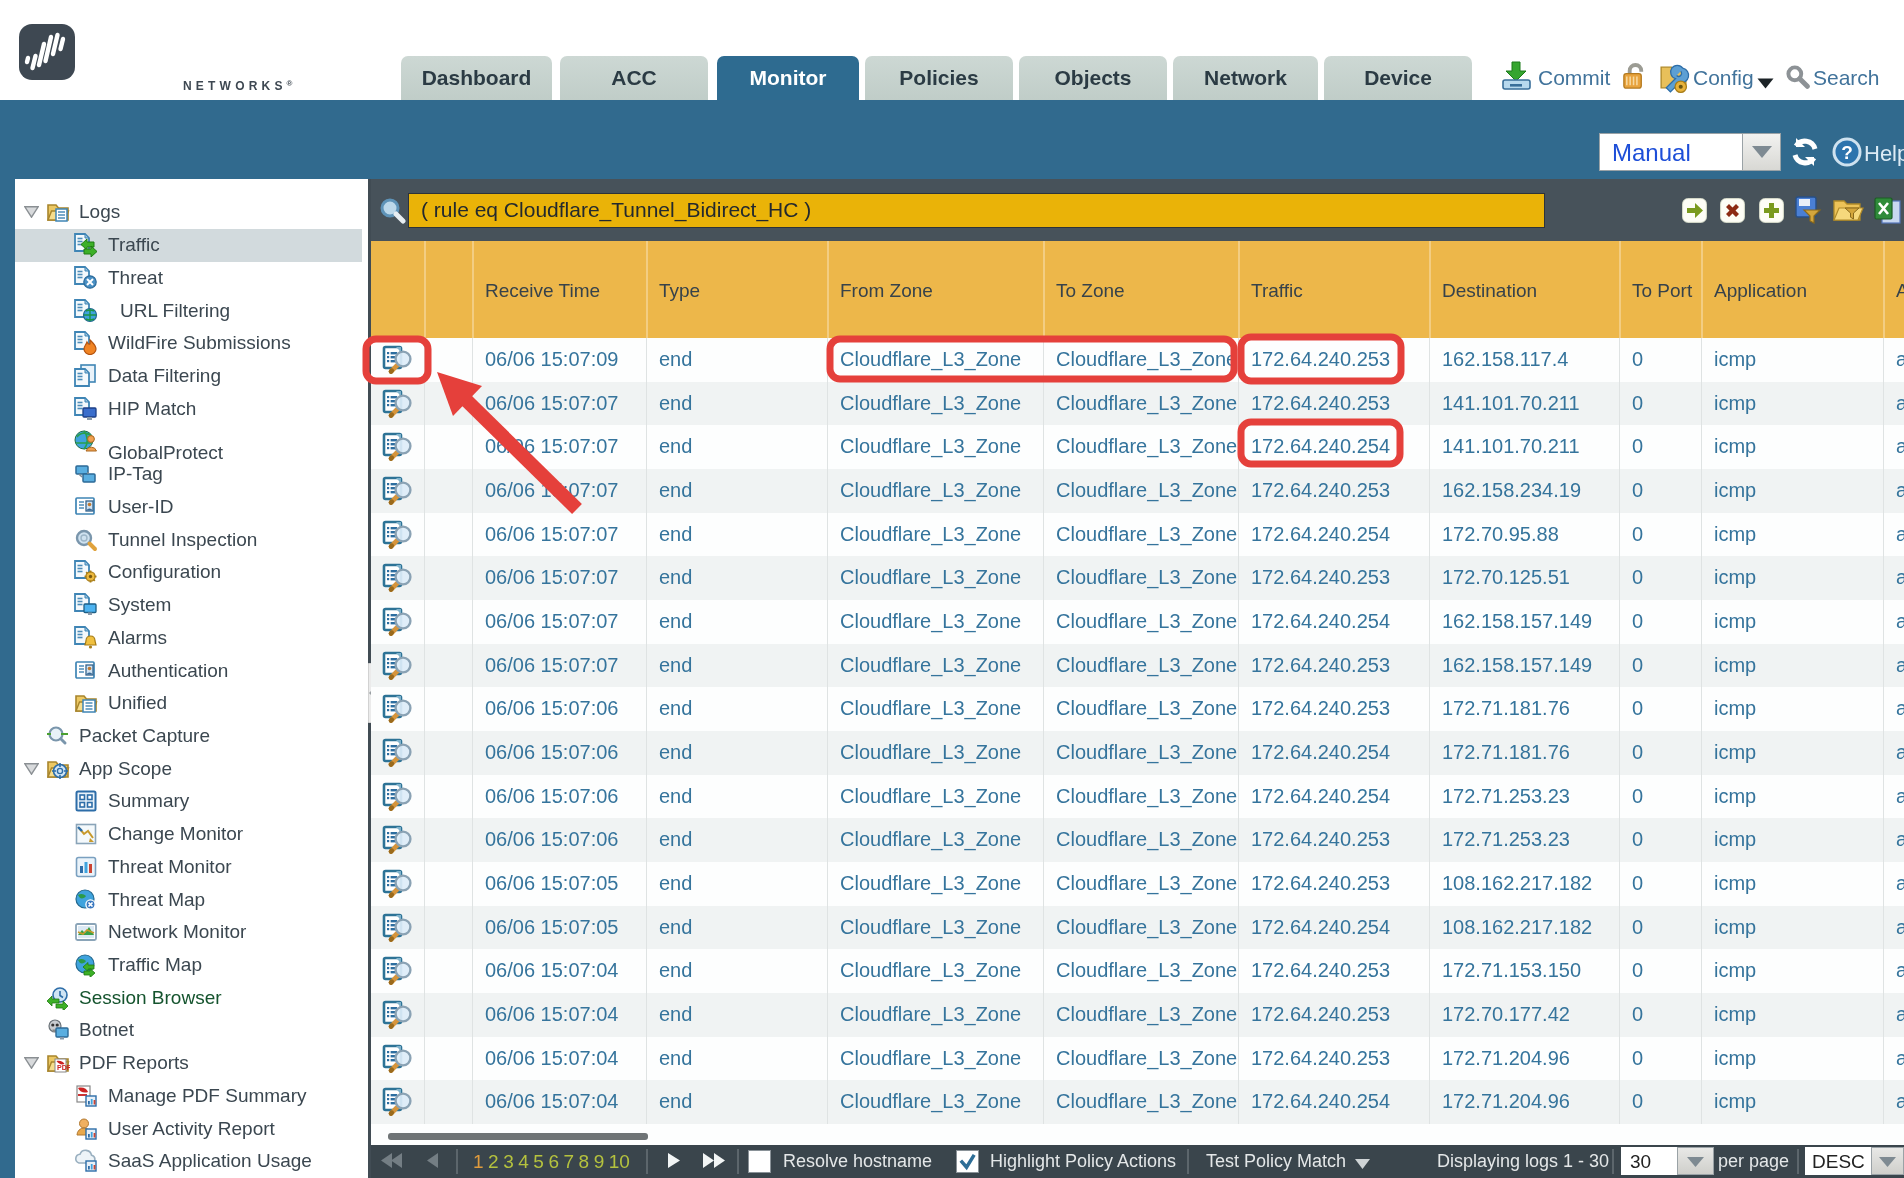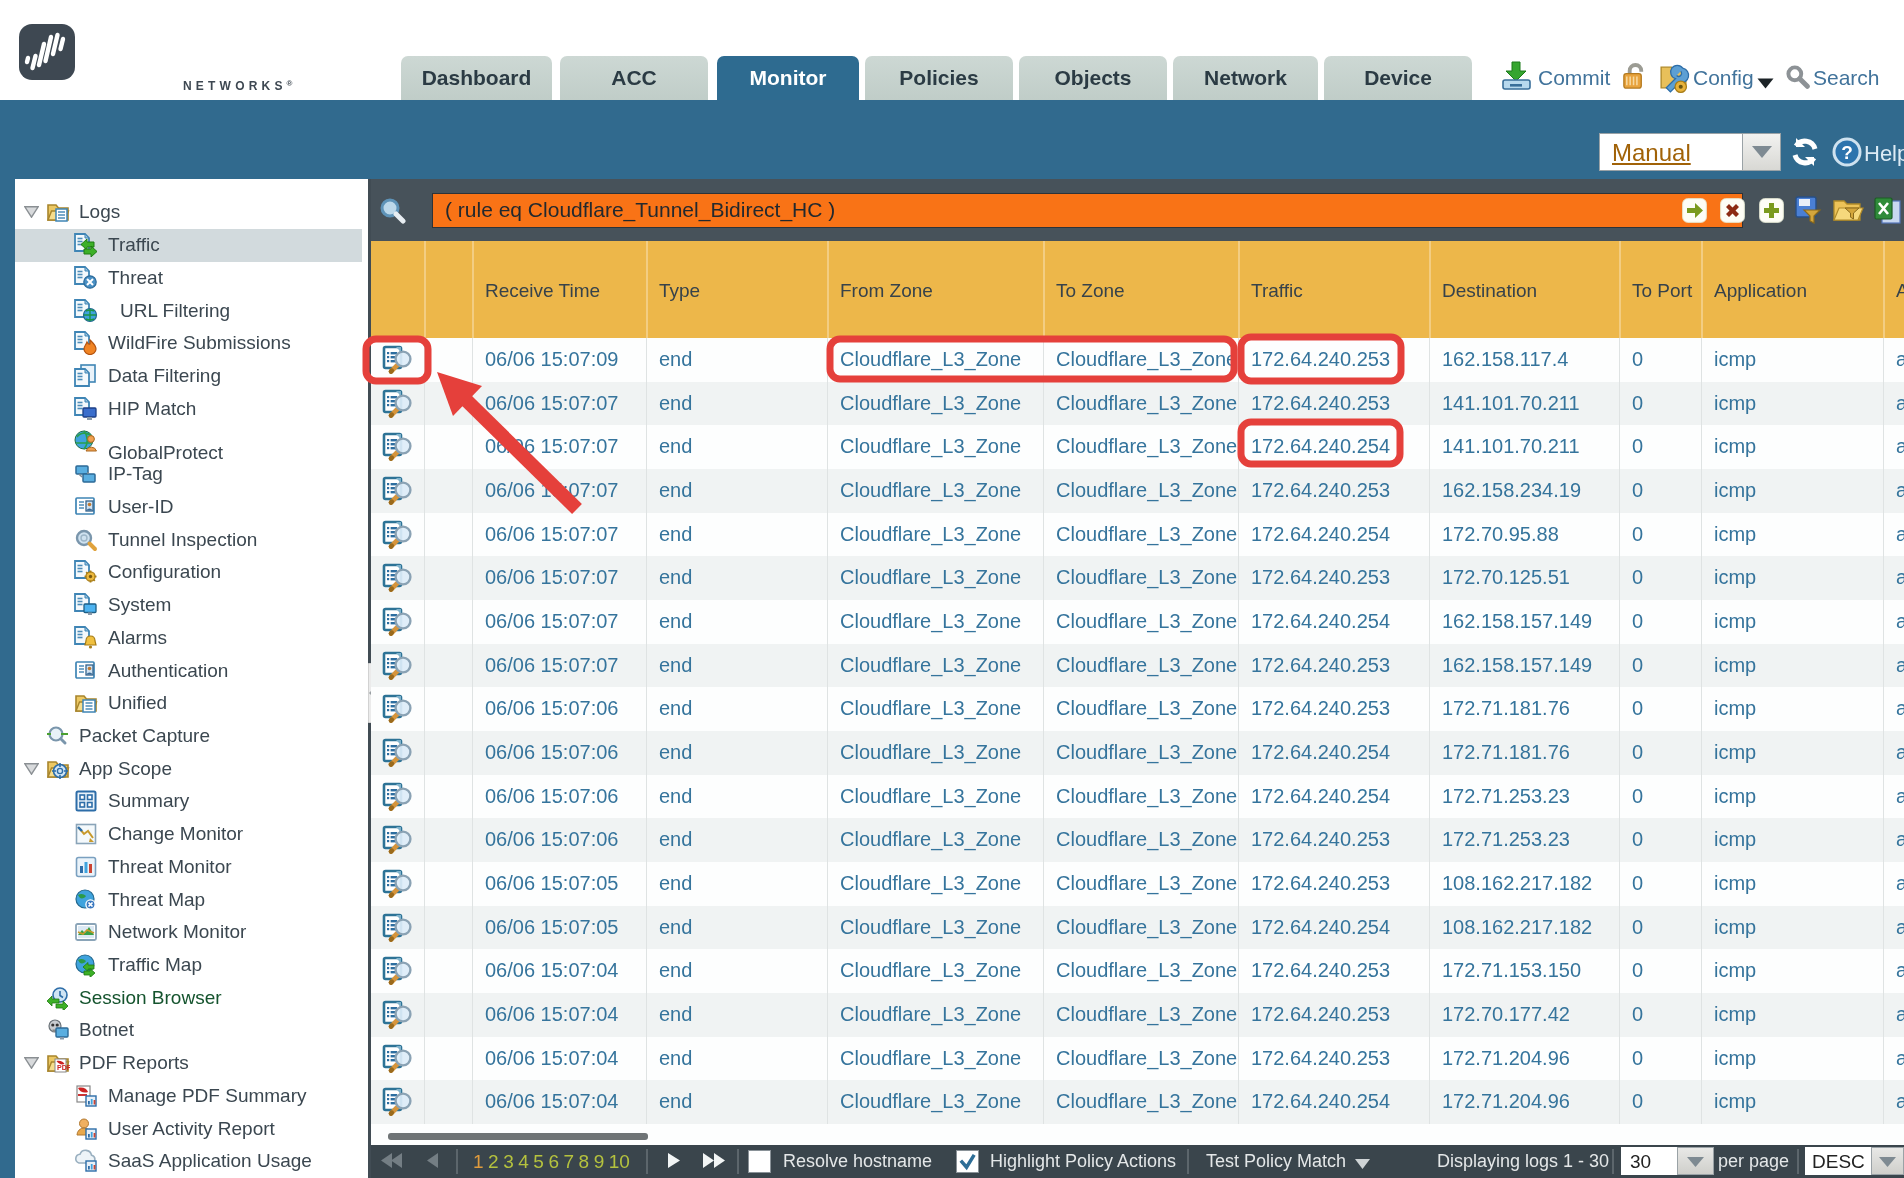--- a/index.html
+++ b/index.html
@@ -58,21 +58,21 @@
     </svg>
 <svg class="abs" style="left:1785px;top:64px;" width="25" height="25" viewBox="0 0 28 28">
   <circle cx="11" cy="11" r="7.2" fill="none" stroke="#8d9296" stroke-width="4.4"></circle>
   <line x1="16.5" y1="16.5" x2="25" y2="25" stroke="#8d9296" stroke-width="5.6" stroke-linecap="round"></line>
 </svg>
 <div class="abs" style="left:1813px;top:66px;font-size:21px;color:#41739b;">Search</div>
 
 <div class="abs" style="left:0;top:100px;width:1904px;height:79px;background:#316a8e;"></div>
 
 <div class="abs" style="left:1599px;top:133px;width:181px;height:38px;background:#fff;border:1px solid #9aa2a6;">
- <div class="abs" style="left:12px;top:5px;font-size:24px;color:#a16207;text-decoration:underline;">Manual</div>
+ <div class="abs" style="left:12px;top:5px;font-size:24px;color:#1d4ed8;">Manual</div>
  <div class="abs" style="left:142px;top:-1px;width:39px;height:38px;background:linear-gradient(#f2f2f0,#d8d8d4);border:1px solid #9aa2a6;display:flex;align-items:center;justify-content:center;">
   <svg width="22" height="14" viewBox="0 0 22 14">
           <path d="M1 1 h20 l-10 12 z" fill="#7e8a92"></path>
         </svg>
  </div>
 </div>
 <svg class="abs" style="left:1791px;top:138px;" width="28" height="28" viewBox="0 0 28 28">
  <path d="M24 11 a10.5 10.5 0 0 0 -19 -3" fill="none" stroke="#fff" stroke-width="5"></path>
  <path d="M5 0 v9 h9 z" fill="#fff"></path>
  <path d="M4 17 a10.5 10.5 0 0 0 19 3" fill="none" stroke="#fff" stroke-width="5"></path>
@@ -84,21 +84,21 @@
  <text x="15" y="22" text-anchor="middle" font-family="Liberation Sans" font-size="19" font-weight="bold" fill="#fff">?</text>
 </svg>
 <div class="abs" style="left:1864px;top:141px;font-size:22px;color:#dcebf5;">Help</div>
 
 <div class="abs" style="left:362px;top:179px;width:1542px;height:62px;background:#47525a;"></div>
 
 <svg class="abs" style="left:378px;top:197px;" width="28" height="28" viewBox="0 0 28 28">
  <circle cx="12" cy="11" r="8" fill="#bcd8ea" stroke="#5e93b8" stroke-width="3"></circle>
  <line x1="18" y1="17" x2="25" y2="24" stroke="#e8eef2" stroke-width="5" stroke-linecap="round"></line>
 </svg>
-<div class="abs" style="left:408px;top:193px;width:1311px;height:35px;background:#f97316;border:1px solid #2e3338;margin-left:24px;">
+<div class="abs" style="left:408px;top:193px;width:1137px;height:35px;background:#eab308;border:1px solid #2e3338;">
  <div class="abs" style="left:12px;top:4px;font-size:21px;color:#23292e;">( rule eq Cloudflare_Tunnel_Bidirect_HC )</div>
 </div>
 
 <svg class="abs" style="left:1682px;top:198px;" width="25" height="25" viewBox="0 0 25 25">
  <rect x="0.7" y="0.7" width="23.6" height="23.6" rx="5" fill="#fdfdf6" stroke="#e8ecd8" stroke-width="1"></rect>
  <path d="M5 10 h8 v-5 l8 7.5 -8 7.5 v-5 h-8 z" fill="#7a9a1e"></path>
 </svg>
 <svg class="abs" style="left:1720px;top:198px;" width="25" height="25" viewBox="0 0 25 25">
  <rect x="0.7" y="0.7" width="23.6" height="23.6" rx="5" fill="#fdfdf6" stroke="#e8ecd8" stroke-width="1"></rect>
  <path d="M6 9 l3-3 3.5 3.5 L16 6 l3 3 -3.5 3.5 L19 16 l-3 3 -3.5-3.5 L9 19 l-3-3 3.5-3.5 z" fill="#8c2b14"></path>

